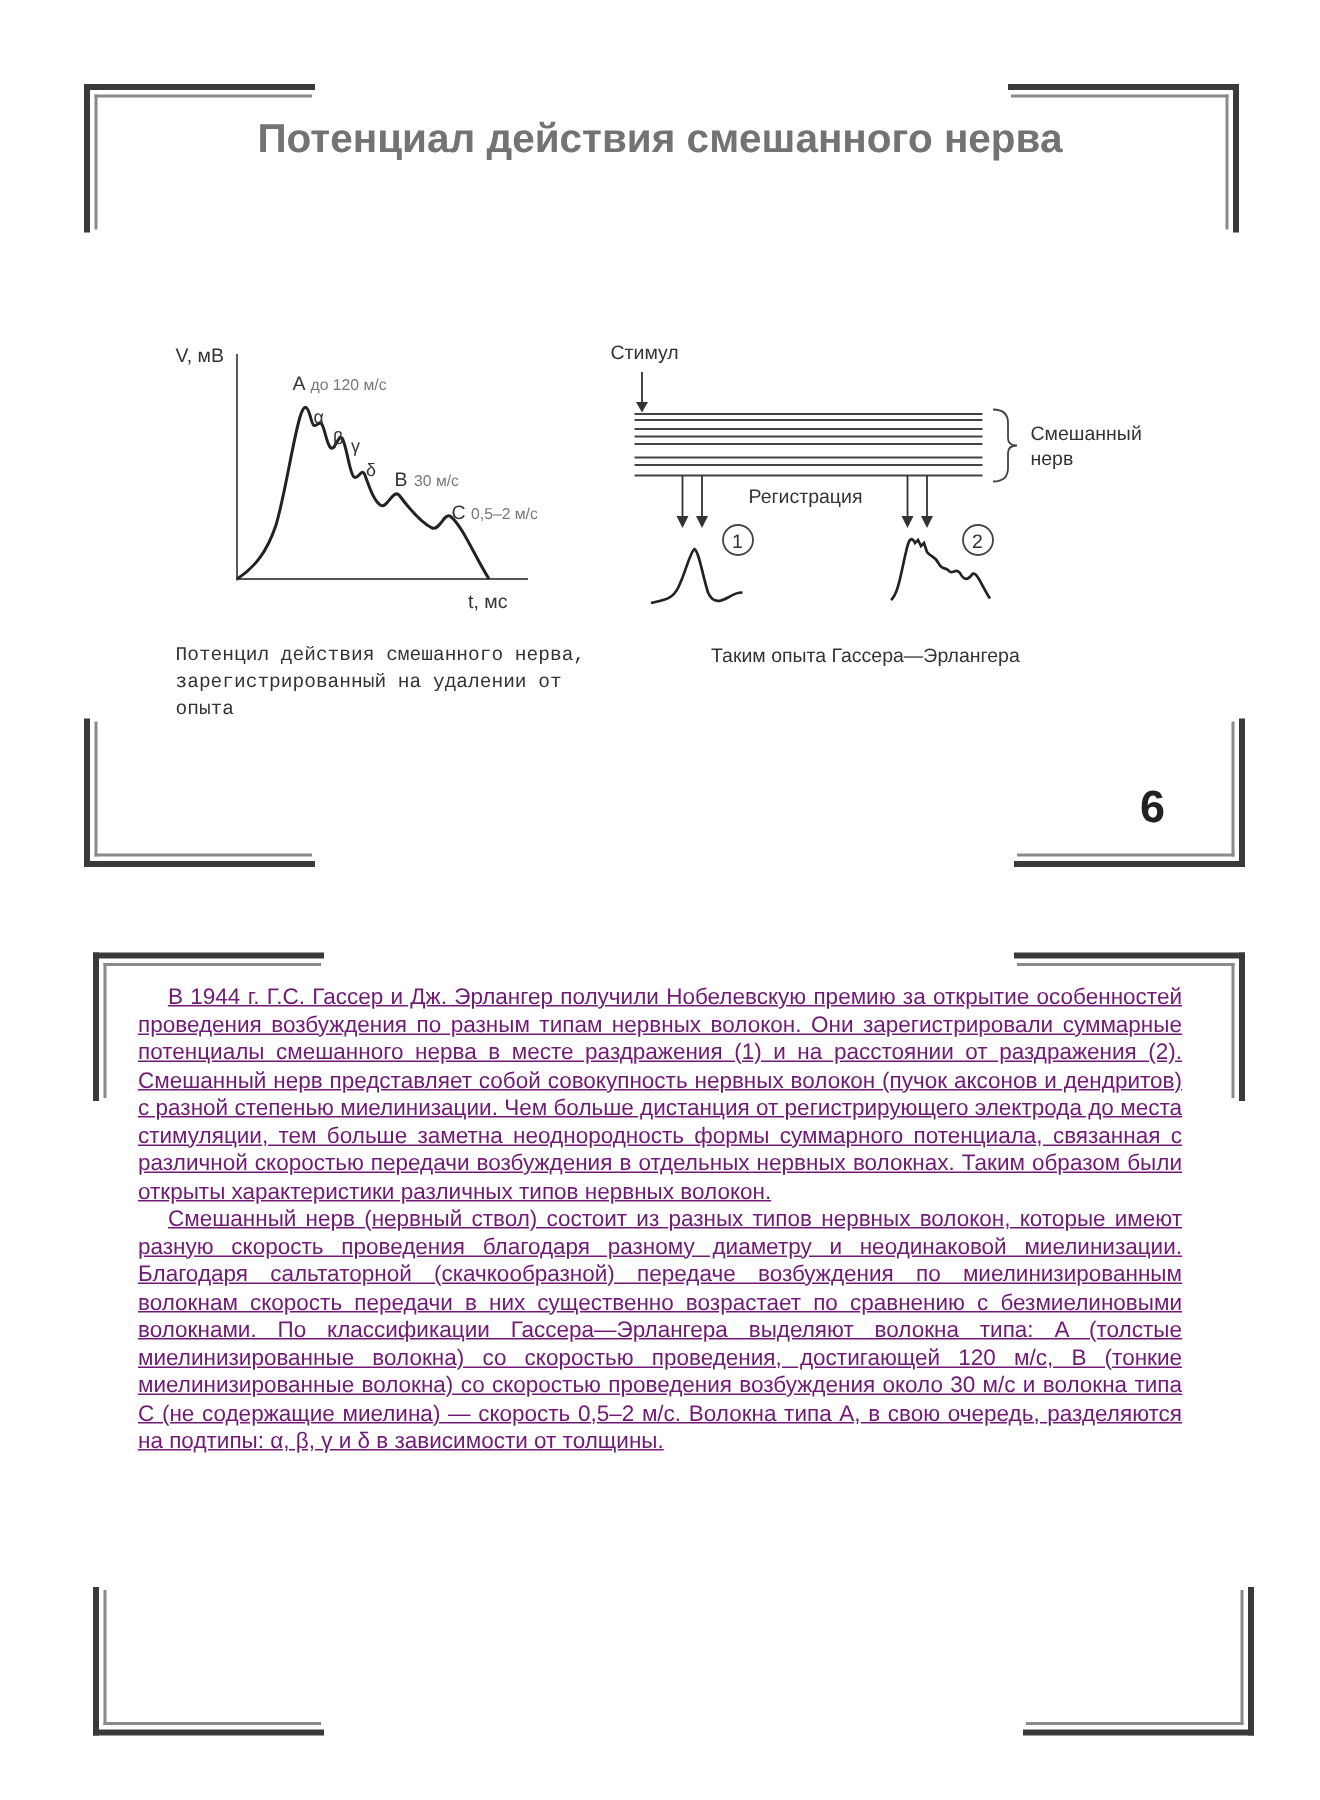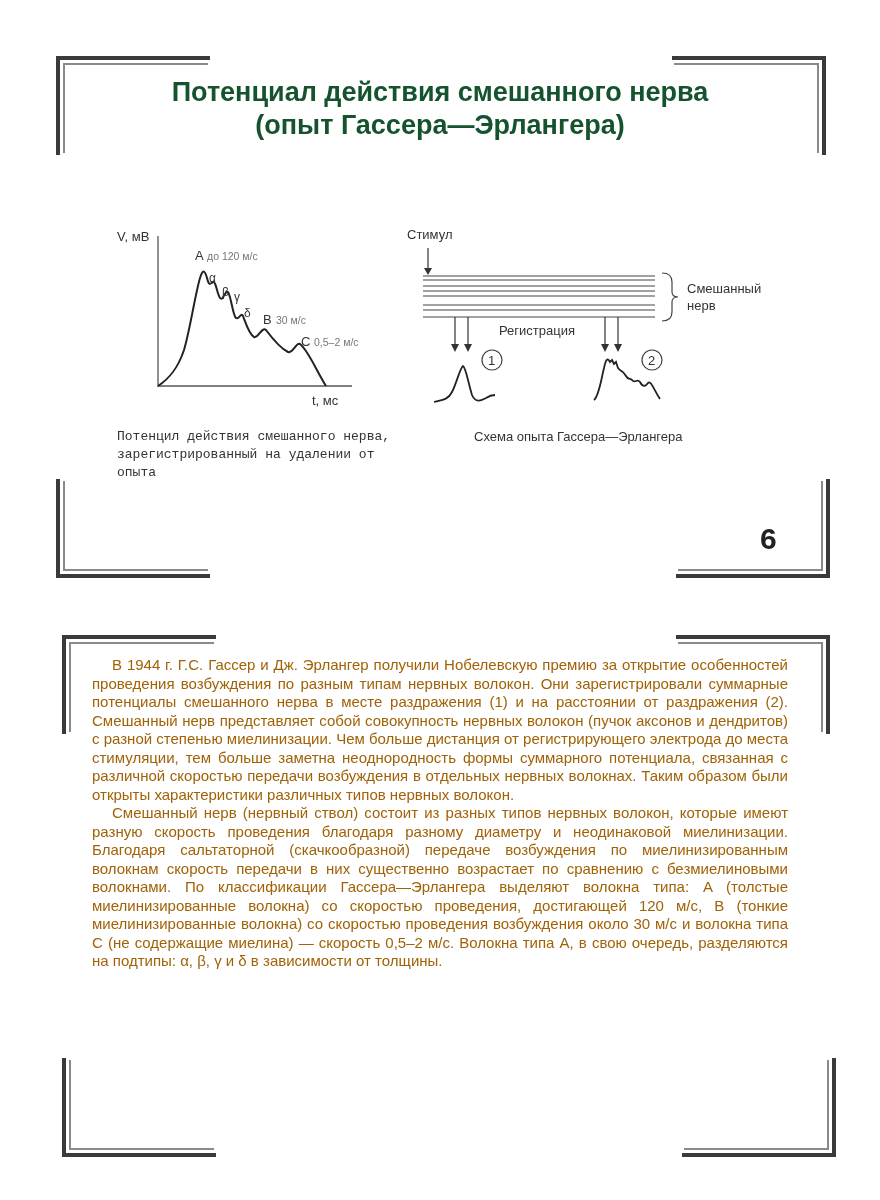--- a/index.html
+++ b/index.html
@@ -13,28 +13,28 @@
   .tl .o { left: 0; top: 0; width: 150px; height: 95px; border-left: 4px solid #3a3a3a; border-top: 4px solid #3a3a3a; }
   .tl .i { left: 7px; top: 7px; width: 143px; height: 88px; border-left: 2px solid #8a8a8a; border-top: 2px solid #8a8a8a; }
   .tr .o { right: 0; top: 0; width: 150px; height: 95px; border-right: 4px solid #3a3a3a; border-top: 4px solid #3a3a3a; }
   .tr .i { right: 7px; top: 7px; width: 143px; height: 88px; border-right: 2px solid #8a8a8a; border-top: 2px solid #8a8a8a; }
   .bl .o { left: 0; bottom: 0; width: 150px; height: 95px; border-left: 4px solid #3a3a3a; border-bottom: 4px solid #3a3a3a; }
   .bl .i { left: 7px; bottom: 7px; width: 143px; height: 88px; border-left: 2px solid #8a8a8a; border-bottom: 2px solid #8a8a8a; }
   .br .o { right: 0; bottom: 0; width: 150px; height: 95px; border-right: 4px solid #3a3a3a; border-bottom: 4px solid #3a3a3a; }
   .br .i { right: 7px; bottom: 7px; width: 143px; height: 88px; border-right: 2px solid #8a8a8a; border-bottom: 2px solid #8a8a8a; }
 
   .title { left: 60px; width: 760px; top: 76px; text-align: center;
-           font-size: 27px; font-weight: bold; color: #14532d; line-height: 33px; }
+           font-size: 27px; font-weight: bold; color: #737373; line-height: 33px; }
 
   .caption { font-size: 13px; color: #333; line-height: 18px; }
 
   .page-num { left: 760px; top: 522px; font-size: 30px; font-weight: bold; color: #222; }
 
   .body-text { left: 92px; width: 696px; top: 656px; font-size: 15px; line-height: 18.5px;
-               color: #a16207; text-align: justify; }
+               color: #701a75; text-align: justify; text-decoration: underline; }
   .body-text p { margin: 0; text-indent: 20px; }
 
   svg text { font-family: "Liberation Sans", sans-serif; }
 </style>
 </head>
 <body>
 
 <div class="corner tl" style="left:56px; top:56px;">
     <div class="o"></div>
     <div class="i"></div>
@@ -47,21 +47,20 @@
     <div class="o"></div>
     <div class="i"></div>
   </div>
 <div class="corner br" style="left:680px; top:483px;">
     <div class="o"></div>
     <div class="i"></div>
   </div>
 
 <div class="abs title">
   <div>Потенциал действия смешанного нерва</div>
-  <div>(опыт Гассера—Эрлангера)</div>
 </div>
 
 <svg class="abs" style="left:100px; top:220px;" width="300" height="195" viewBox="0 0 300 195">
   <line x1="58" y1="16" x2="58" y2="167" stroke="#555" stroke-width="1.3"></line>
   <line x1="58" y1="166" x2="252" y2="166" stroke="#555" stroke-width="1.3"></line>
   <text x="17" y="21" font-size="13" fill="#333">V, мВ</text>
   <text x="212" y="185" font-size="13" fill="#333">t, мс</text>
   <path d="M58,166 C70,158 78,148 84,130 C90,110 95,75 100,58 C103,48 105,51 107,58 C109,66 110,64 113,62 C116,61 117,74 120,78 C123,82 125,70 128,72 C131,76 133,96 136,98 C139,100 141,92 143,96 C146,104 149,114 154,117 C158,119 162,106 166,110 C172,118 180,128 188,132 C193,134 196,122 200,124 C208,130 216,150 226,166" fill="none" stroke="#222" stroke-width="2"></path>
   <text x="95" y="40" font-size="13" fill="#333">A</text>
   <text x="107" y="40" font-size="10.5" fill="#777">до 120 м/с</text>
@@ -113,21 +112,21 @@
     <line x1="215" y1="97" x2="215" y2="127"></line>
     <line x1="228" y1="97" x2="228" y2="127"></line>
   </g>
   <polygon points="211,124 219,124 215,132" fill="#333"></polygon>
   <polygon points="224,124 232,124 228,132" fill="#333"></polygon>
   <circle cx="262" cy="140" r="10" fill="none" stroke="#444" stroke-width="1.2"></circle>
   <text x="258" y="145" font-size="13" fill="#333">2</text>
   <path d="M204,180 C209,176 211,160 214,148 C216,138 218,138 220,142 L222,140 L224,144 L226,142 L228,148 C231,152 233,150 236,156 C238,160 240,158 242,160 C245,164 247,158 250,162 C253,168 256,166 258,163 C261,160 264,170 270,179" fill="none" stroke="#222" stroke-width="1.8"></path>
 </svg>
 
-<div class="abs caption" style="left:474px; top:428px;">Схема опыта Гассера—Эрлангера</div>
+<div class="abs caption" style="left:474px; top:428px;">Таким опыта Гассера—Эрлангера</div>
 
 <div class="abs page-num">6</div>
 
 <div class="corner tl" style="left:62px; top:635px;">
     <div class="o"></div>
     <div class="i"></div>
   </div>
 <div class="corner tr" style="left:680px; top:635px;">
     <div class="o"></div>
     <div class="i"></div>

